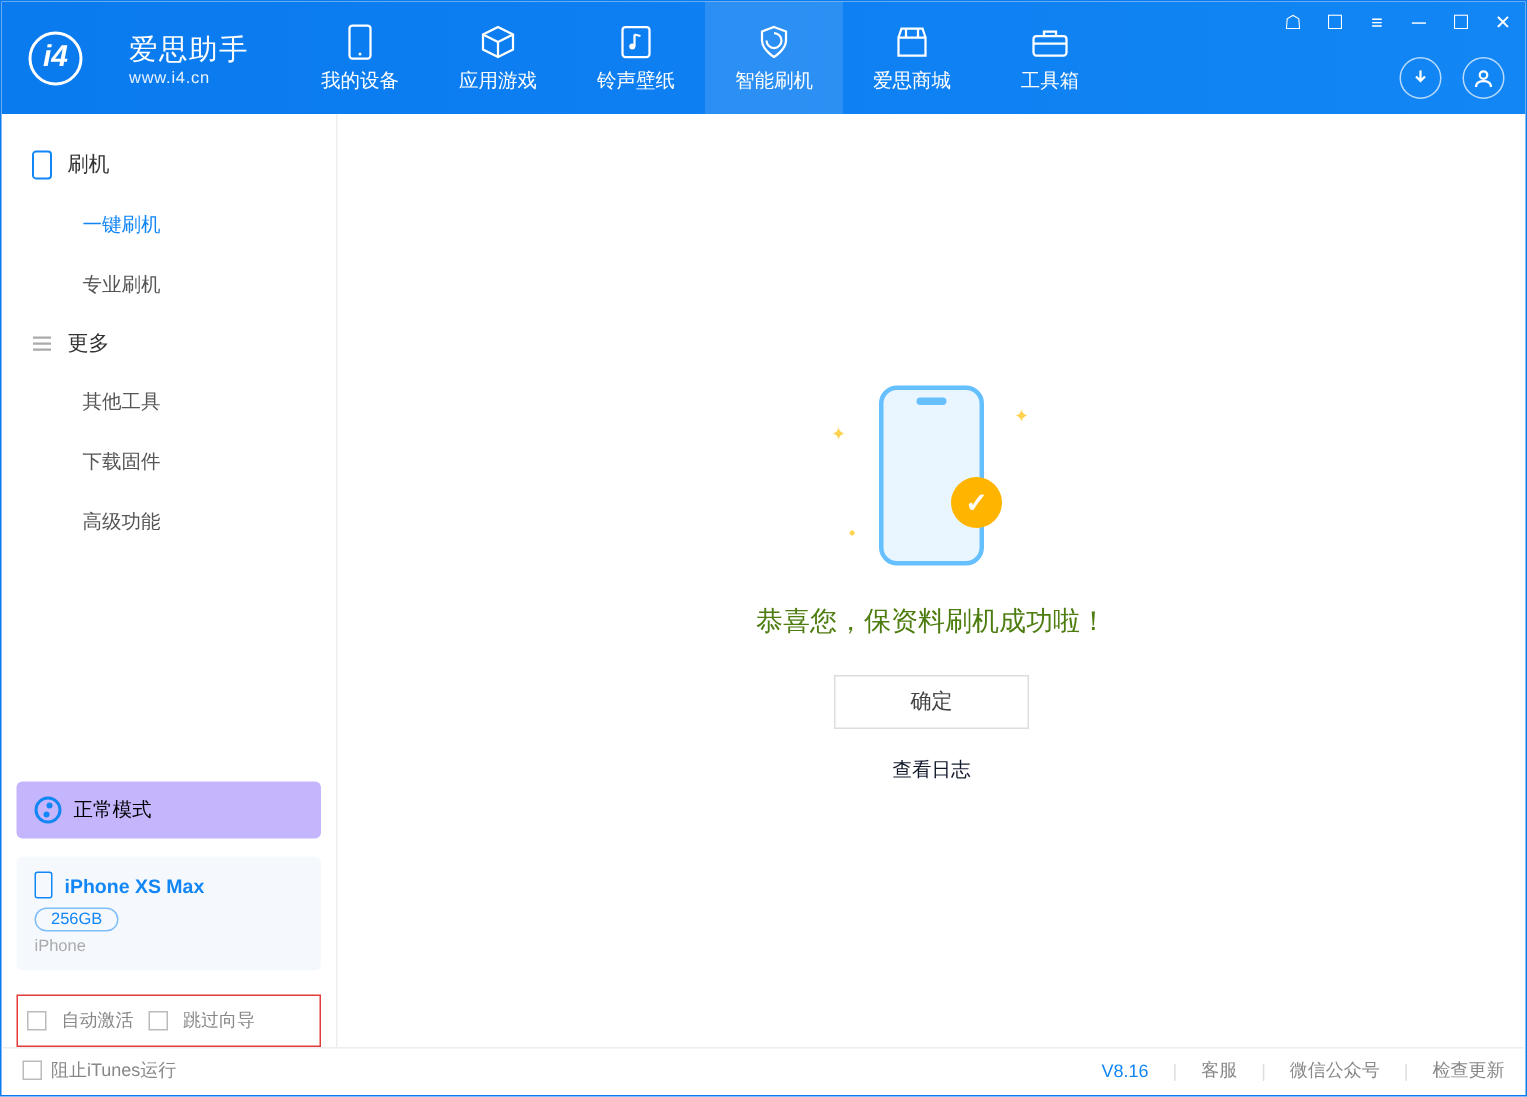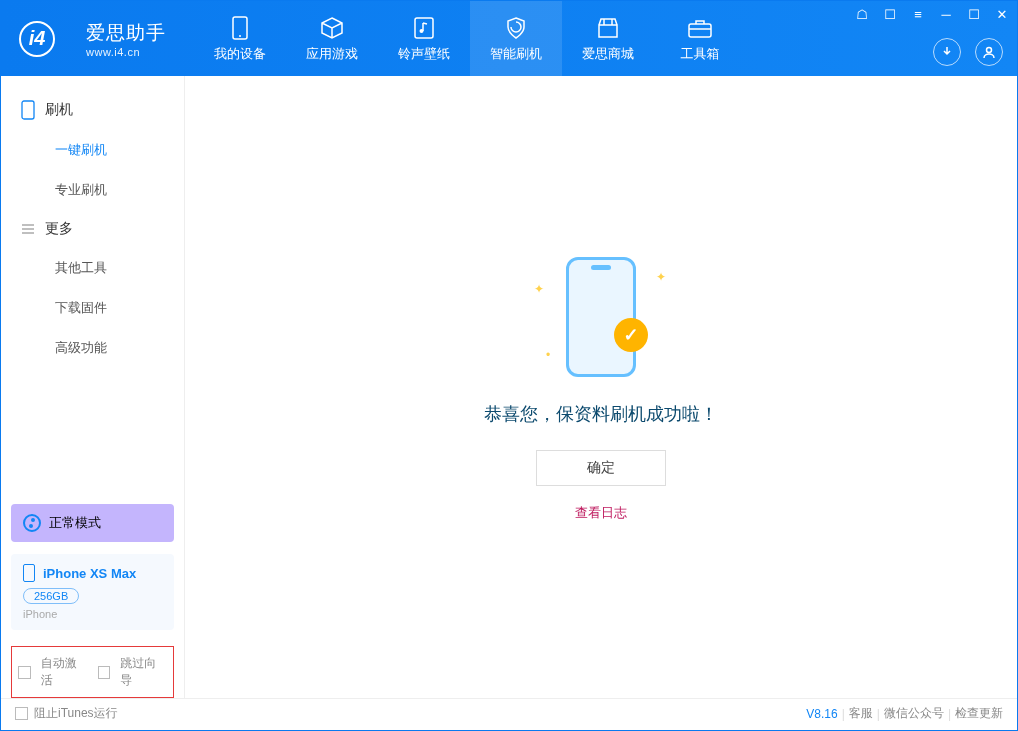--- a/index.html
+++ b/index.html
@@ -16,21 +16,21 @@
 .tab { width: 92px; display: flex; flex-direction: column; align-items: center; justify-content: center; font-size: 13px; cursor: pointer; }
 .tab.active { background: rgba(255,255,255,.12); }
 .tab-icon { width: 26px; height: 26px; margin-bottom: 4px; display: flex; align-items: center; justify-content: center; }
 
 .win-ctrls { position: absolute; right: 8px; top: 6px; display: flex; gap: 14px; font-size: 13px; }
 .win-btn { width: 14px; height: 14px; cursor: pointer; display: flex; align-items: center; justify-content: center; }
 .header-icons-right { position: absolute; right: 14px; bottom: 10px; display: flex; gap: 14px; }
 .circ-icon { width: 28px; height: 28px; border: 1.8px solid rgba(255,255,255,.7); border-radius: 50%; display: flex; align-items: center; justify-content: center; cursor: pointer; }
 
 .body-wrap { display: flex; height: 622px; }
-.sidebar { width: 184px; border-right: 1px solid #eee; padding-top: 14px; display: flex; flex-direction: column; }
+.sidebar { width: 224px; border-right: 1px solid #eee; padding-top: 14px; display: flex; flex-direction: column; }
 .side-group { padding: 10px 20px; font-size: 14px; color: #333; display: flex; align-items: center; gap: 10px; }
 .side-item { padding: 11px 20px 11px 54px; font-size: 13px; color: #555; cursor: pointer; }
 .side-item.active { color: #1286f5; }
 .side-spacer { flex: 1; }
 .side-card { margin: 6px 10px; background: #c4b5fd; border-radius: 4px; padding: 10px 12px; font-size: 13px; display: flex; align-items: center; gap: 8px; }
 .mode-indicator { width: 18px; height: 18px; border: 2px solid #1286f5; border-radius: 50%; position: relative; }
 .mode-indicator::before, .mode-indicator::after { content:""; position:absolute; width:4px; height:4px; background:#1286f5; border-radius:50%; }
 .mode-indicator::before { top:2px; left:6px; }
 .mode-indicator::after { bottom:2px; right:6px; }
 .device-card { margin: 6px 10px 10px; background: #f5f9fe; border-radius: 4px; padding: 10px 12px; font-size: 13px; }
@@ -41,26 +41,26 @@
 .opt-row { border: 1.5px solid #e53a3a; margin: 6px 10px 0; padding: 8px 6px; display: flex; gap: 10px; align-items: center; font-size: 12px; color: #888; }
 .cbx { width: 13px; height: 13px; border: 1px solid #bbb; display: inline-block; }
 
 .main { flex: 1; display: flex; flex-direction: column; align-items: center; justify-content: center; }
 .success-illus { position: relative; width: 150px; height: 130px; display:flex; align-items:center; justify-content:center; }
 .phone-shape { width: 70px; height: 120px; border: 3px solid #66c0ff; border-radius: 12px; background: #eaf6ff; position: relative; }
 .phone-shape::before { content:""; position:absolute; top:5px; left:50%; transform:translateX(-50%); width:20px; height:5px; background:#66c0ff; border-radius:3px; }
 .check-badge { position:absolute; right:28px; bottom:30px; width:34px; height:34px; background:#ffb400; border-radius:50%; display:flex; align-items:center; justify-content:center; color:#fff; font-size:18px; font-weight:bold; }
 .sparkle { position:absolute; color:#ffd24d; font-size:12px; }
 .sp1 { left:8px; top:30px; } .sp2 { right:10px; top:18px; } .sp3 { left:20px; bottom:20px; }
-.success-msg { margin-top: 20px; font-size: 18px; color: #0c4a6e; }
+.success-msg { margin-top: 20px; font-size: 18px; color: #4d7c0f; }
 .ok-btn { margin-top: 24px; width: 130px; height: 36px; border:1px solid #ddd; background:#fff; font-size:14px; color:#444; cursor:pointer; }
-.view-log { margin-top: 18px; font-size: 13px; color: #be185d; cursor: pointer; }
+.view-log { margin-top: 18px; font-size: 13px; color: #0f172a; cursor: pointer; }
 
 .footer { height: 30px; border-top: 1px solid #eee; display: flex; align-items: center; padding: 0 14px; font-size: 12px; color: #888; }
-.footer .right { margin-left: auto; display: flex; align-items: center; gap: 4px; }
+.footer .right { margin-left: auto; display: flex; align-items: center; gap: 16px; }
 .footer .ver { color: #1286f5; }
 .footer .divider { color: #ddd; }
 .footer .link { color: #888; cursor: pointer; }
 </style>
 </head>
 <body>
 
 <div class="header">
   <div class="logo-wrap">
     <div class="logo-circle">i4</div>

